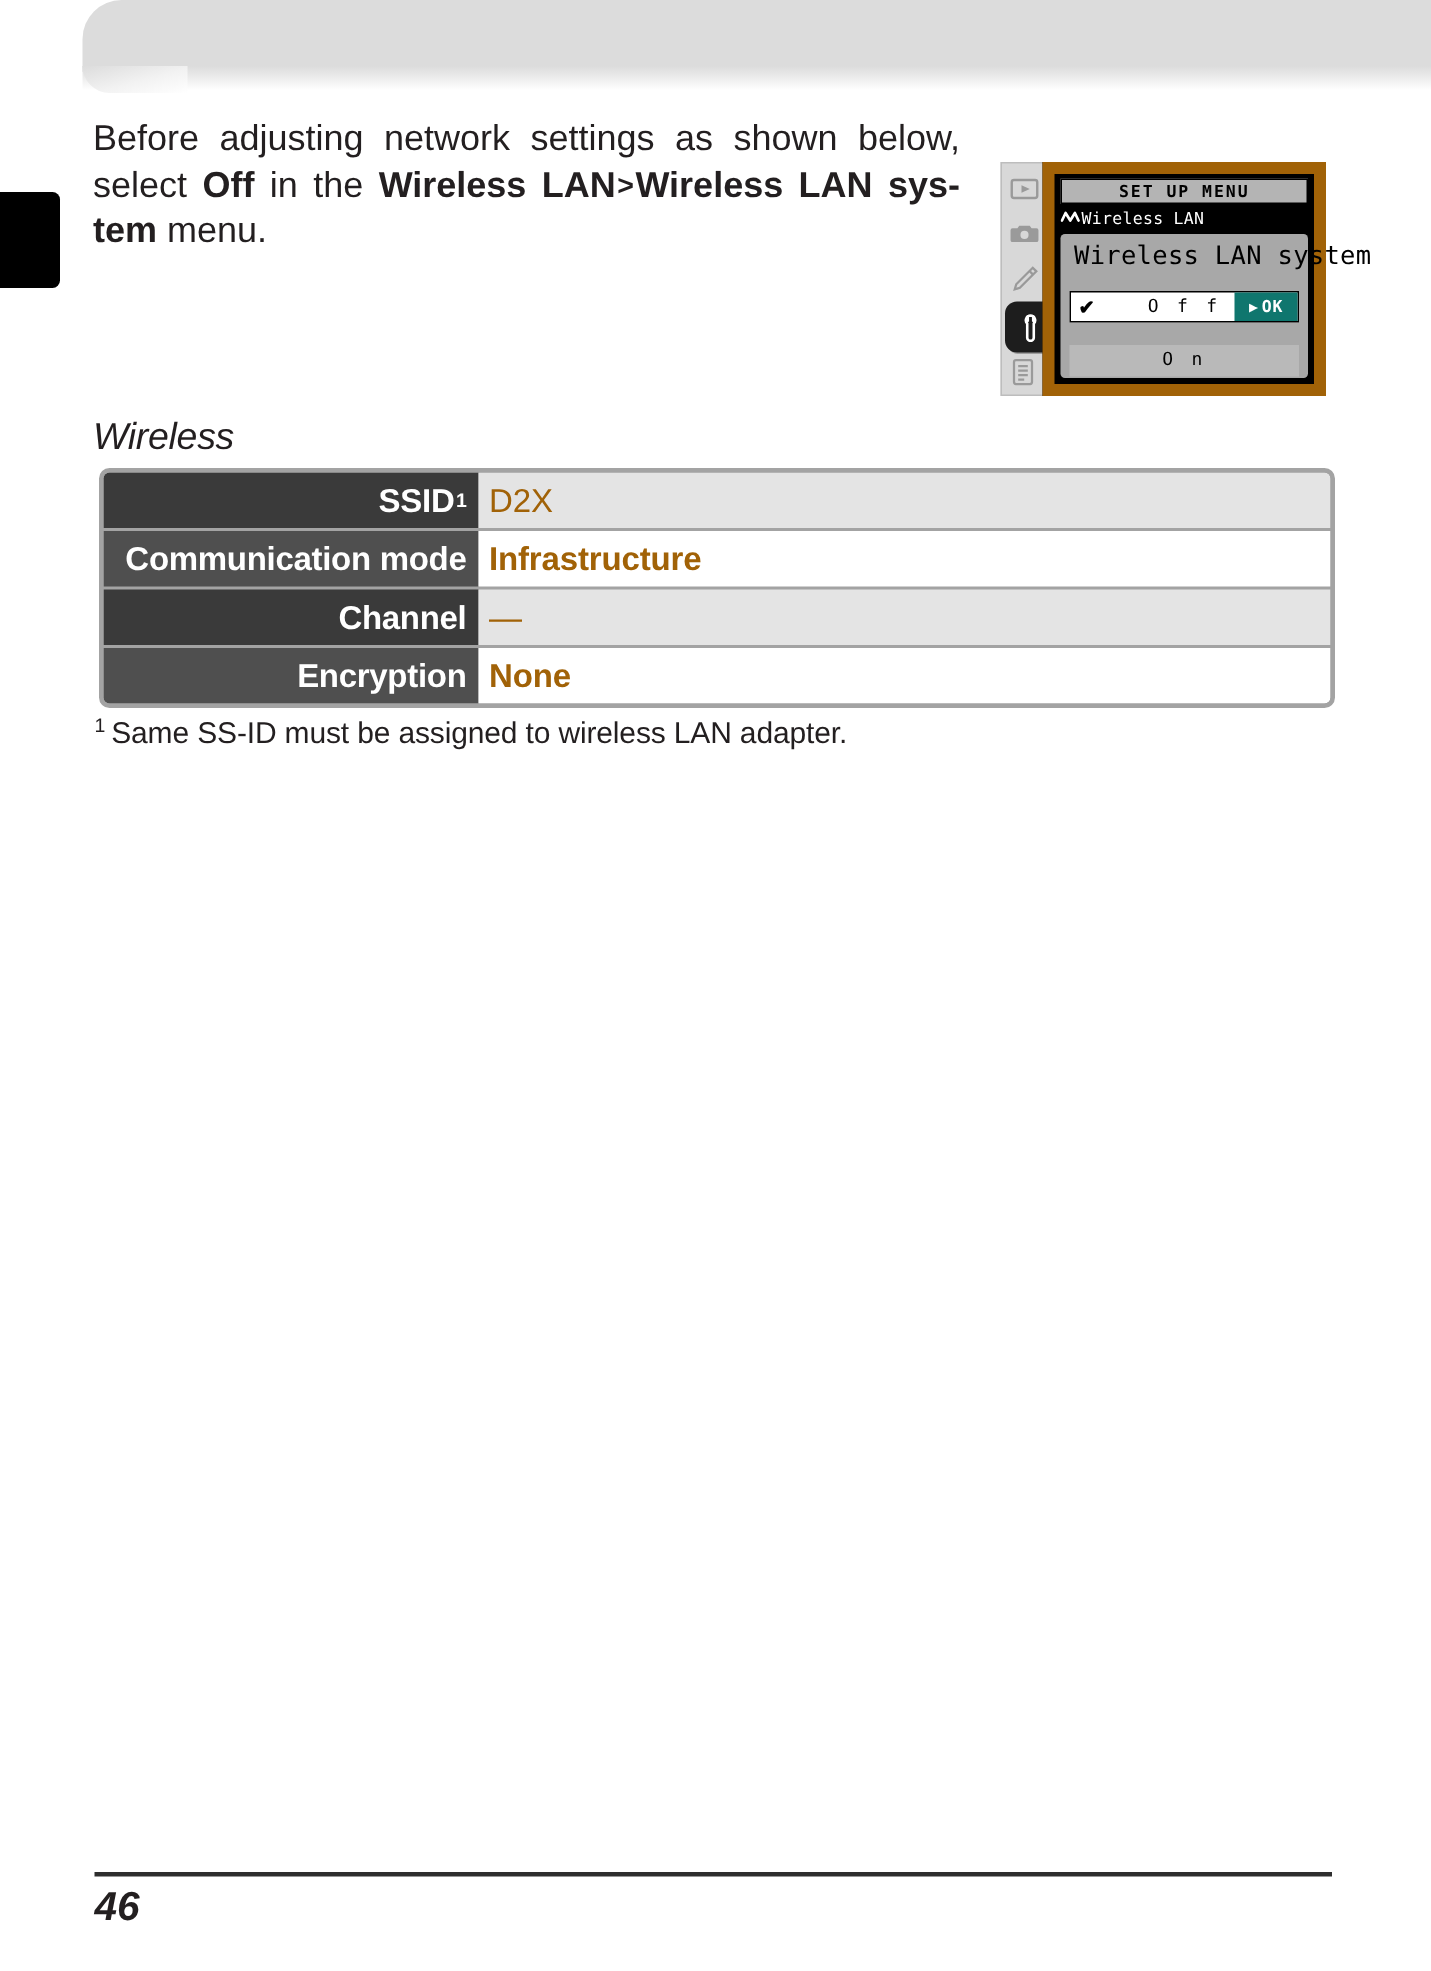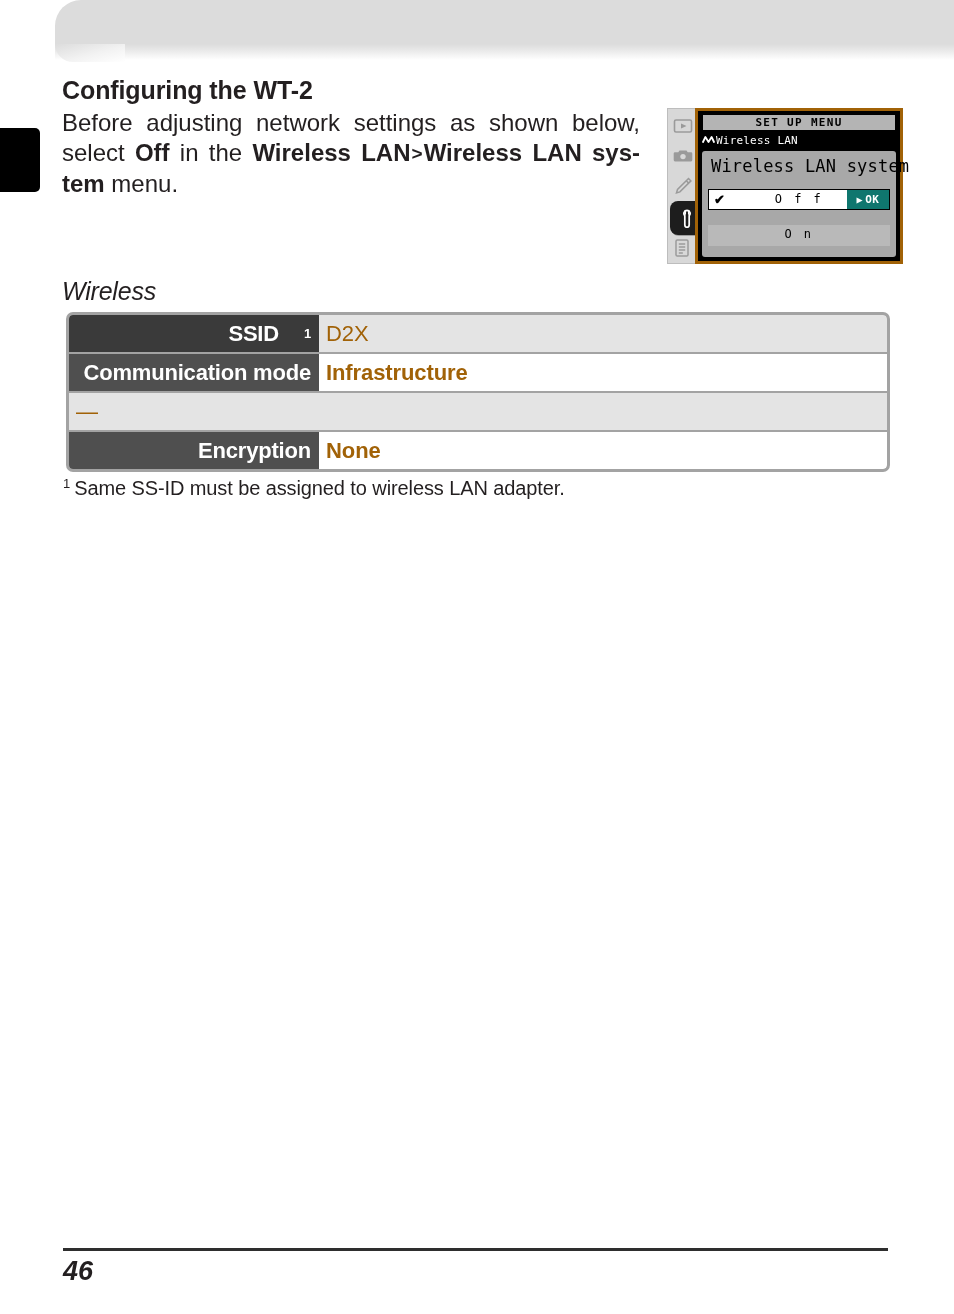--- a/index.html
+++ b/index.html
@@ -138,24 +138,24 @@
     width: 20px;
     height: 20px;
     margin: 7px auto 0 auto;
     color: #ffffff;
   }
 
   .lcd-screen {
     position: absolute;
     left: 28px;
     top: 0;
-    width: 208px;
+    width: 189px;
     height: 156px;
     background: #000000;
-    border: 3px solid #a16207;
+    border: 8px solid #a16207;
     box-sizing: border-box;
   }
   .lcd-titlebar {
     position: absolute;
     left: 4px;
     top: 3px;
     right: 4px;
     height: 17px;
     background: #b4b4b4;
     border: 1px solid #000;
@@ -316,21 +316,21 @@
     flex: 1 1 auto;
     box-sizing: border-box;
     padding-left: 7px;
     display: flex;
     align-items: center;
     font-size: 22px;
     letter-spacing: -0.1px;
     color: #a16207;
   }
 
-  .st-row.shade-a .st-label { background: #3a3a3a; gap: 24px; }
+  .st-row.shade-a .st-label { background: #3a3a3a; }
   .st-row.shade-a .st-value { background: #e4e4e4; font-weight: normal; }
   .st-row.shade-b .st-label { background: #4f4f4f; justify-content: flex-end; }
   .st-row.shade-b .st-value { background: #ffffff; font-weight: bold; }
 
   
   .st-row:first-child .st-label { border-top-left-radius: 4px; }
   .st-row:first-child .st-value { border-top-right-radius: 4px; }
   .st-row:last-child .st-label { border-bottom-left-radius: 4px; }
   .st-row:last-child .st-value { border-bottom-right-radius: 4px; }
 
@@ -371,21 +371,20 @@
 </head>
 <body>
 
 <div class="header-band"></div>
 <div class="header-band-fade"></div>
 <div class="header-band-corner-fade"></div>
 
 <div class="chapter-tab"></div>
 
 <div class="content">
-  <h1 class="section-title">Configuring the WT-2</h1>
   <p class="intro"><span>Before adjusting network settings as shown below, select </span><b>Off</b><span> in the </span><b>Wireless LAN</b><span class="gt">&gt;</span><b>Wireless LAN sys-</b><b>tem</b><span> menu.</span></p>
 </div>
 
 <div class="lcd-figure">
 
   <div class="lcd-iconstrip">
     <span class="lcd-icon i-play">
       <svg viewBox="0 0 22 22" fill="none" stroke="currentColor" stroke-width="1.6">
         <rect x="2.5" y="5" width="17" height="12" rx="1.5"></rect>
         <polygon points="9,8.5 14.5,11 9,13.5" fill="currentColor" stroke="none"></polygon>
@@ -453,20 +452,23 @@
   </div>
 
   <div class="st-row shade-b">
     <div class="st-label">
         <span>Communication mode</span>
       </div>
     <div class="st-value">Infrastructure</div>
   </div>
 
   <div class="st-row shade-a">
+    <div class="st-label">
+        <span>Channel</span>
+      </div>
     <div class="st-value">—</div>
   </div>
 
   <div class="st-row shade-b">
     <div class="st-label">
         <span>Encryption</span>
       </div>
     <div class="st-value">None</div>
   </div>
 

